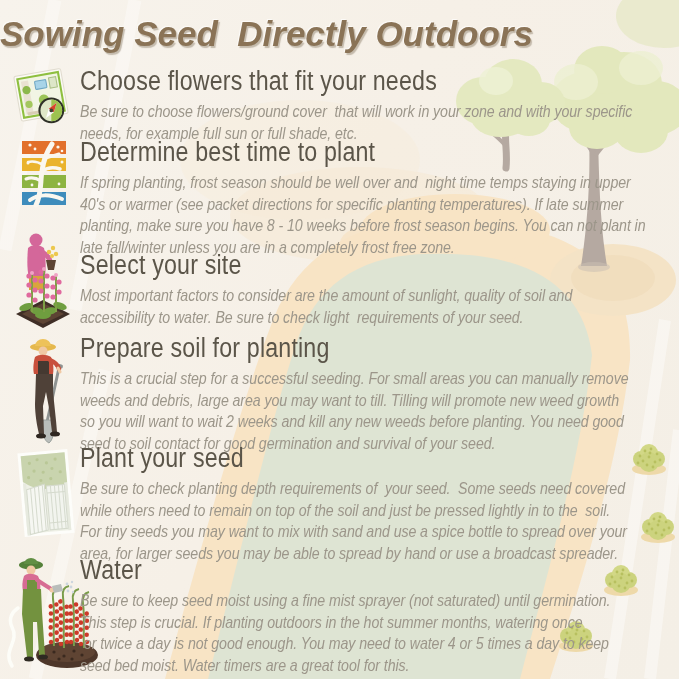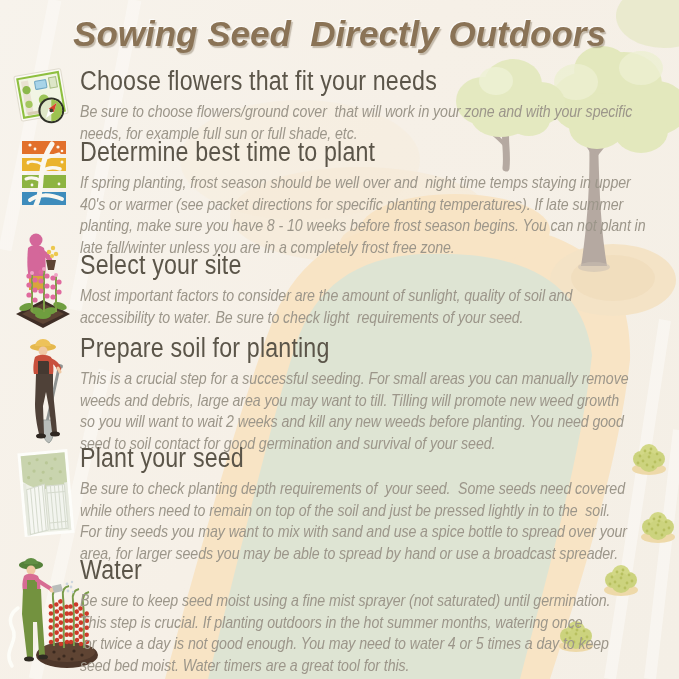--- a/index.html
+++ b/index.html
@@ -3,21 +3,21 @@
 <meta charset="utf-8">
 <style>
   html,body{margin:0;padding:0;background:#e8e4da;}
   .canvas{
     position:relative;width:679px;height:679px;margin:0 auto;overflow:hidden;
     background:linear-gradient(115deg,#f7f3ec 0%,#f6f0e7 45%,#f4efe6 100%);
     font-family:"Liberation Sans",sans-serif;
   }
   .bg{position:absolute;inset:0;width:679px;height:679px;display:block;}
   .title{
-    position:absolute;top:14px;left:0;right:0;margin:0;text-align:center;
+    position:absolute;top:14px;left:0;right:0;margin:0;
     font-family:"Liberation Sans",sans-serif;font-weight:700;font-style:italic;
     font-size:35px;letter-spacing:0px;color:#8a7356;
     text-shadow:1.5px 1.5px 1px rgba(104,86,60,.35), -1px -1px 0 rgba(255,255,255,.65);
     white-space:pre;
   }
   .step{position:absolute;left:80px;width:672px;transform:scaleX(.86);transform-origin:0 0;}
   .step .h{
     margin:0 0 5px 0;font-weight:400;font-style:normal;
     font-size:27px;line-height:30px;color:#5b5549;letter-spacing:.2px;
   }

